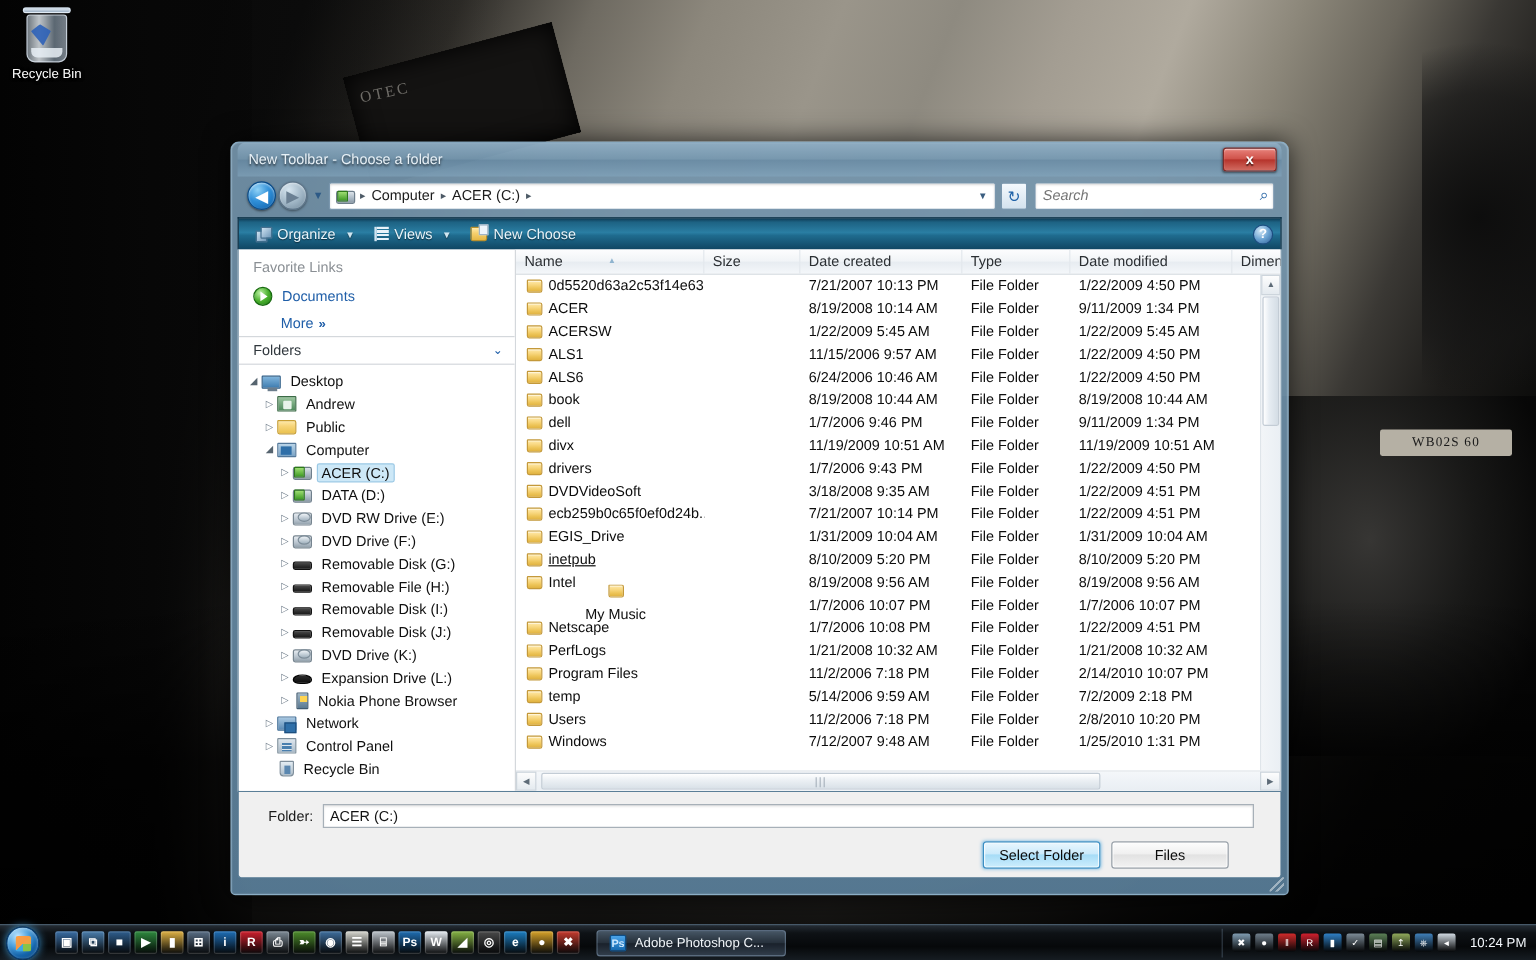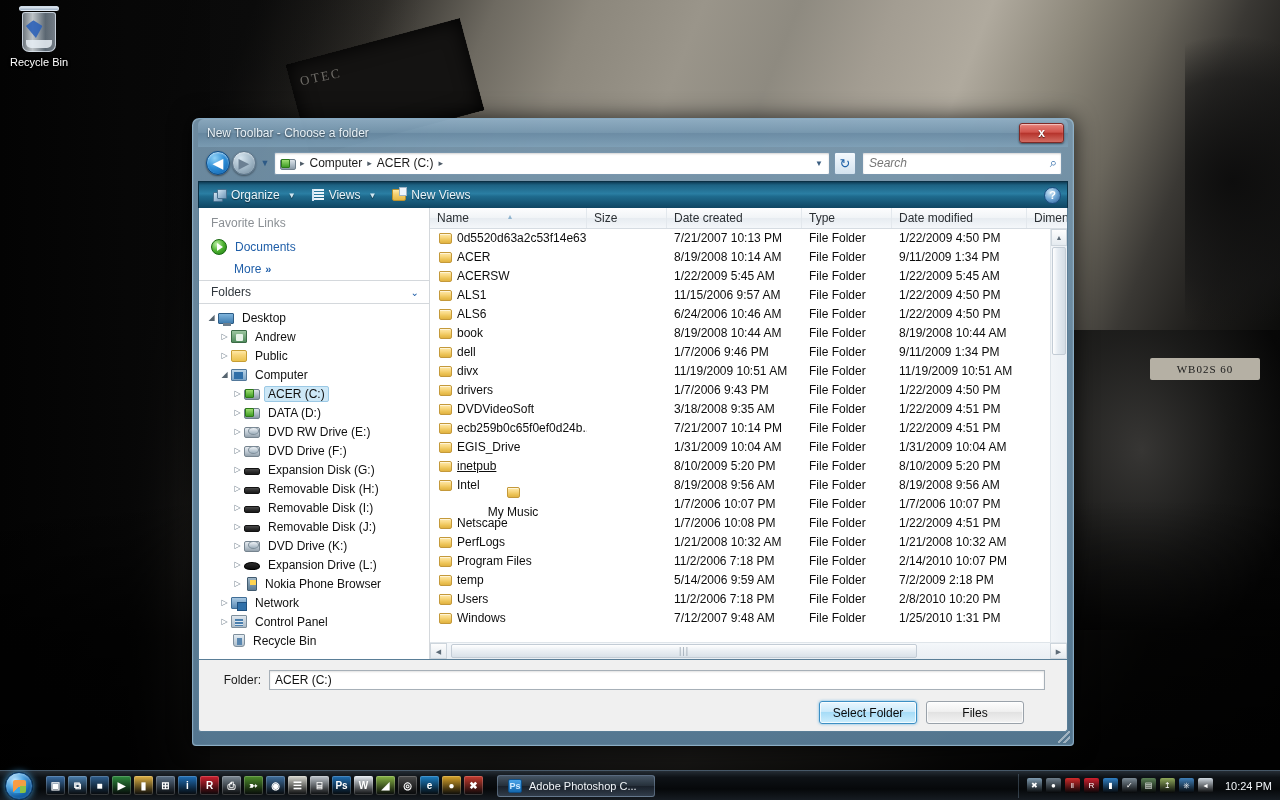--- a/index.html
+++ b/index.html
@@ -551,21 +551,21 @@
       <span>Organize</span>
       <span class="tb-caret">▼</span>
     </div>
     <div class="tb-item">
       <span class="ic-views"></span>
       <span>Views</span>
       <span class="tb-caret">▼</span>
     </div>
     <div class="tb-item">
       <span class="ic-newfolder"></span>
-      <span>New Views</span>
+      <span>New Choose</span>
     </div>
     <div id="help-btn">
       <span>?</span>
     </div>
   </div>
 
   <div id="panes">
 
     <div id="navpane">
       <div class="fav-head">Favorite Links</div>
@@ -617,26 +617,26 @@
             <span class="tlabel">DVD RW Drive (E:)</span>
           </div>
           <div class="tnode" style="padding-left: 32px;">
             <span class="arrow">▷</span>
             <span class="ticon ic-dvd"></span>
             <span class="tlabel">DVD Drive (F:)</span>
           </div>
           <div class="tnode" style="padding-left: 32px;">
             <span class="arrow">▷</span>
             <span class="ticon ic-usb"></span>
-            <span class="tlabel">Expansion Disk (G:)</span>
+            <span class="tlabel">Removable Disk (G:)</span>
           </div>
           <div class="tnode" style="padding-left: 32px;">
             <span class="arrow">▷</span>
             <span class="ticon ic-usb"></span>
-            <span class="tlabel">Removable Disk (H:)</span>
+            <span class="tlabel">Removable File (H:)</span>
           </div>
           <div class="tnode" style="padding-left: 32px;">
             <span class="arrow">▷</span>
             <span class="ticon ic-usb"></span>
             <span class="tlabel">Removable Disk (I:)</span>
           </div>
           <div class="tnode" style="padding-left: 32px;">
             <span class="arrow">▷</span>
             <span class="ticon ic-usb"></span>
             <span class="tlabel">Removable Disk (J:)</span>

